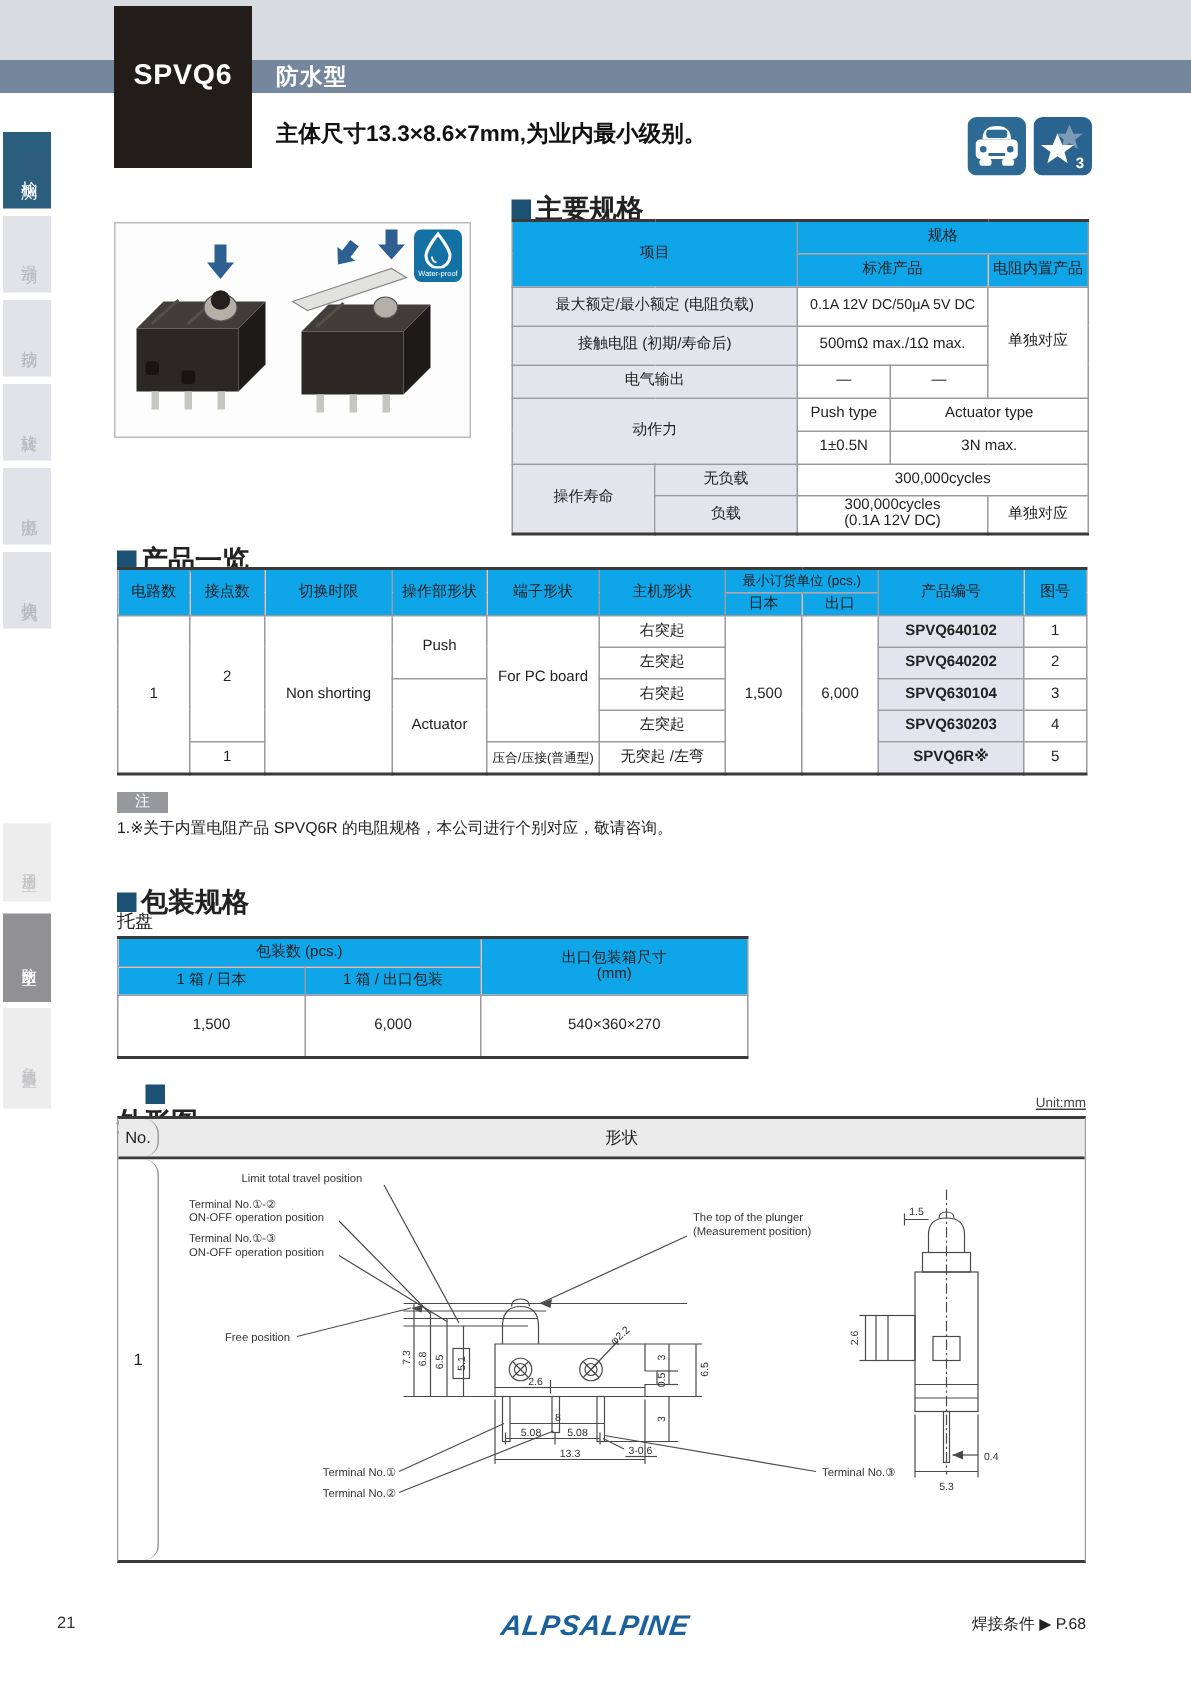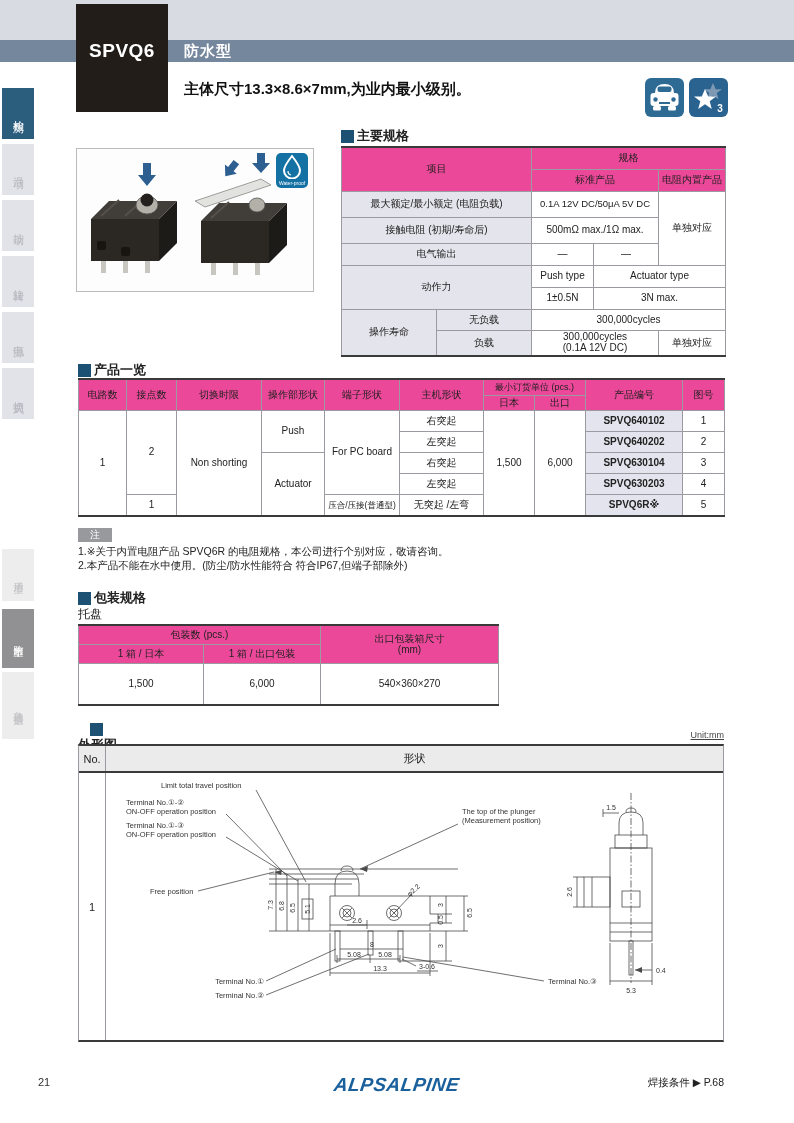--- a/index.html
+++ b/index.html
@@ -19,49 +19,49 @@
 
   
   .vtab { position:absolute; left:2px; width:32px; display:flex; align-items:center; justify-content:center;
           writing-mode:vertical-rl; text-orientation:upright; font-size:11px; letter-spacing:2px; }
   .vtab.g1      { background:#e2e3e8; color:#b9bac2; }
   .vtab.g1.on   { background:#2b5d7d; color:#fff; }
   .vtab.g2      { background:#ededee; color:#c6c6c9; }
   .vtab.g2.on   { background:#919194; color:#fff; }
 
   
-  .sec-title { font-size:13px; font-weight:bold; color:#222; display:flex; align-items:center; }
+  .sec-title { font-size:18px; font-weight:bold; color:#222; display:flex; align-items:center; }
   .sec-title .sq { display:inline-block; width:13px; height:13px; background:#1d5173; margin-right:3px; }
 
   
   table.t { border-collapse:collapse; font-size:10px; color:#222; table-layout:fixed;
             border:1px solid #9a9aa0; border-top:2px solid #3a3a3a; border-bottom:2px solid #3a3a3a; }
   table.t td { border:1px solid #9a9aa0; text-align:center; padding:1px 2px; line-height:1.2; overflow:hidden; }
-  td.thead { background:#ec4899; }
+  td.thead { background:#0ea5e9; }
   td.item  { background:#e4e4ec; text-align:left; padding-left:6px; }
   td.pn    { background:#e4e4ee; font-weight:bold; }
   td.bb2   { border-bottom:2px solid #3a3a3a; }
   td.small { font-size:8.5px; padding-left:1px; padding-right:1px;margin-top:40px; }
 
   
   .photo-box { left:76px; top:148px; width:238px; height:144px; border:1px solid #bbb; background:#fdfdfd; }
   .wp-badge { position:absolute; right:5px; top:4px; width:32px; height:35px; background:#1371a3;
               border-radius:5px; text-align:center; }
   .wp-badge .wp-txt { position:absolute; bottom:2px; left:0; width:100%; color:#fff; font-size:5px; }
 
   
   .note-badge { left:78px; top:528px; width:34px; height:14px; background:#97999c; color:#fff;
                 font-size:10px; text-align:center; line-height:14px; }
   .note-line { font-size:10.5px; color:#222; }
 
   
   .ot { left:78px; top:744px; width:646px; border:1px solid #9a9aa0;
         border-top:2px solid #3a3a3a; border-bottom:2px solid #3a3a3a; }
   .ot-head { display:flex; height:27px; background:#ebebec; border-bottom:2px solid #3a3a3a; font-size:11px; }
-  .ot-no   { width:27px; border-right:1px solid #9a9aa0; display:flex; align-items:center; justify-content:center; }
+  .ot-no   { width:27px; border-right:1px solid #9a9aa0; display:flex; align-items:center; justify-content:center;border-radius:10px; }
   .ot-shape{ flex:1; display:flex; align-items:center; justify-content:center; }
   .ot-body { display:flex; height:267px; background:#fff; }
   .unit-note { left:600px; top:730px; width:124px; text-align:right; font-size:9px; color:#444;text-decoration:underline; }
 
   
   .pg-num { left:38px; top:1076px; font-size:11px; color:#333; }
   .logo { left:0; top:1074px; width:794px; text-align:center; }
   .logo span { display:inline-block; font-weight:bold; font-style:italic; transform:skewX(-8deg);
                color:#19609c; font-size:19px; letter-spacing:0.5px; }
   .foot-right { right:70px; top:1076px; font-size:10.5px; color:#222; }
@@ -301,21 +301,20 @@
       <td class="small">压合/压接(普通型)</td>
       <td>无突起 /左弯</td>
       <td class="pn">SPVQ6R※</td>
       <td>5</td>
     </tr>
   </tbody>
     </table>
 
   <div class="abs note-badge">注</div>
   <div class="abs note-line" style="left:78px;top:545px;width:560px;">1.※关于内置电阻产品 SPVQ6R 的电阻规格，本公司进行个别对应，敬请咨询。</div>
-  <div class="abs note-line" style="left:78px;top:559px;width:560px;">2.本产品不能在水中使用。(防尘/防水性能符合 符合IP67,但端子部除外)</div>
 
   <div class="abs sec-title" style="left:78px;top:589px;">
     <span class="sq"></span>
     <span>包装规格</span>
   </div>
   <div class="abs" style="left:78px;top:606px;font-size:12px;">托盘</div>
 
   <table class="t abs" style="left:78px;top:624px;width:420px;">
     <colgroup>
         <col style="width:125px">

